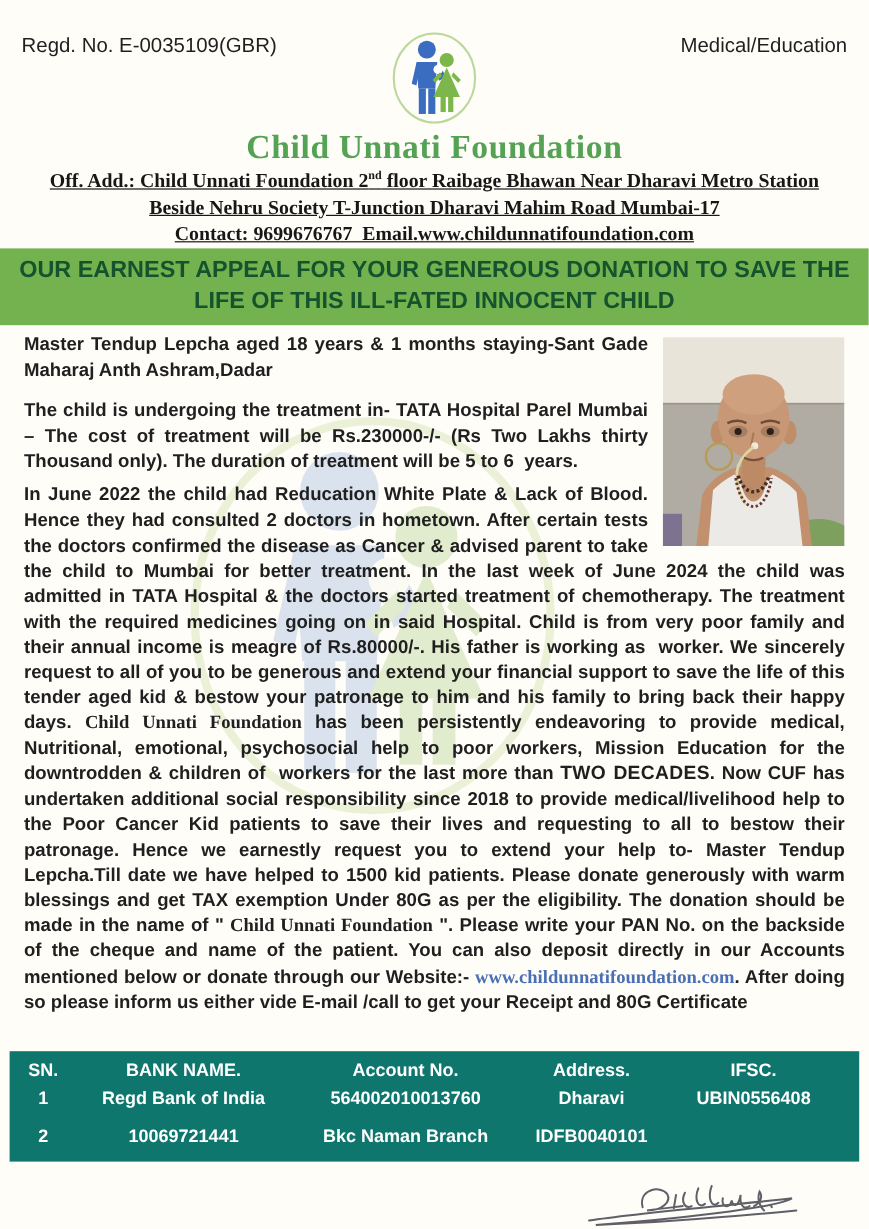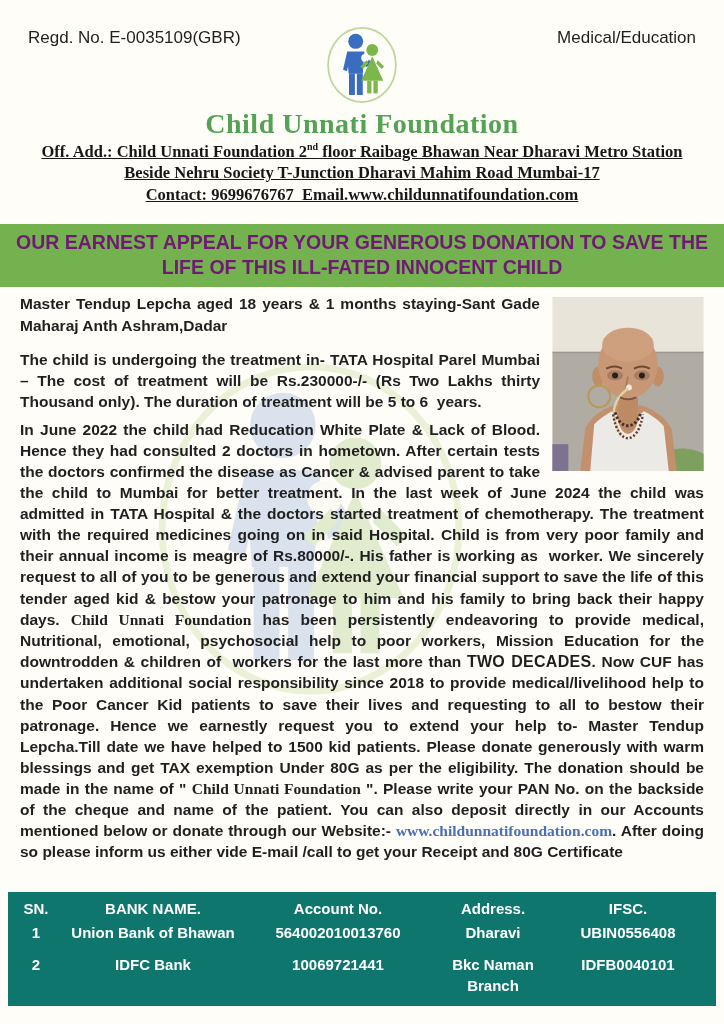--- a/index.html
+++ b/index.html
@@ -7,39 +7,39 @@
     width:724px;height:1024px;overflow:hidden;
     background:#fffdf8;
     font-family:"Liberation Sans", sans-serif;
     color:#1f1f1f;
     position:relative;
   }
   .page{width:724px;height:1024px;position:relative;overflow:hidden;}
 
   
   .header{padding-top:24px;}
-  .header-top{display:flex;align-items:flex-start;padding:0 28px;justify-content:flex-end;}
+  .header-top{display:flex;align-items:flex-start;padding:0 18px;justify-content:flex-end;}
   .regd{flex:1;font-size:17px;font-weight:400;padding-top:4px;}
   .category{flex:1;text-align:right;font-size:17px;font-weight:400;padding-top:4px;}
   .logo-wrap{width:104px;height:82px;display:flex;justify-content:center;}
   .org-title{
     text-align:center;margin-top:2px;
     font-family:"Liberation Serif", serif;font-weight:bold;
     font-size:28px;color:#54a254;letter-spacing:.5px;
   }
   .addr{
     text-align:center;font-family:"Liberation Serif", serif;
     font-weight:bold;font-size:16.5px;line-height:1.32;color:#171717;text-decoration:underline;
   }
   .addr sup{font-size:10px;}
   .contact-line{white-space:pre-wrap;}
 
   
   .banner{
-    margin-top:18px;background:#74b24f;color:#701a75;
+    margin-top:2px;background:#74b24f;color:#14532d;
     text-align:center;font-weight:bold;font-size:19.5px;
     line-height:1.3;padding:6px 10px 7px;
   }
 
   
   .letter-body{position:relative;padding:6px 20px 0;}
   .watermark{
     position:absolute;left:138px;top:62px;width:345px;height:360px;
     opacity:.42;pointer-events:none;z-index:0;
   }
@@ -194,28 +194,27 @@
     <div class="bank-row bank-head">
         <div class="bank-cell">SN.</div>
         <div class="bank-cell">BANK NAME.</div>
         <div class="bank-cell">Account No.</div>
         <div class="bank-cell">Address.</div>
         <div class="bank-cell">IFSC.</div>
       </div>
     <div class="bank-body">
         <div class="bank-row">
           <div class="bank-cell">1</div>
-          <div class="bank-cell">Union Bank of Bhawan</div>
+          <div class="bank-cell">Regd Bank of India</div>
           <div class="bank-cell">564002010013760</div>
           <div class="bank-cell">Dharavi</div>
           <div class="bank-cell">UBIN0556408</div>
         </div>
         <div class="bank-row">
           <div class="bank-cell">2</div>
-          <div class="bank-cell">IDFC Bank</div>
           <div class="bank-cell">10069721441</div>
           <div class="bank-cell">Bkc Naman Branch</div>
           <div class="bank-cell">IDFB0040101</div>
         </div>
       </div>
   </div>
 
   <div class="sign-block">
     <svg class="sign-scribble" viewBox="0 0 230 56">
       <g fill="none" stroke="#5f5f68" stroke-width="1.8" stroke-linecap="round">

